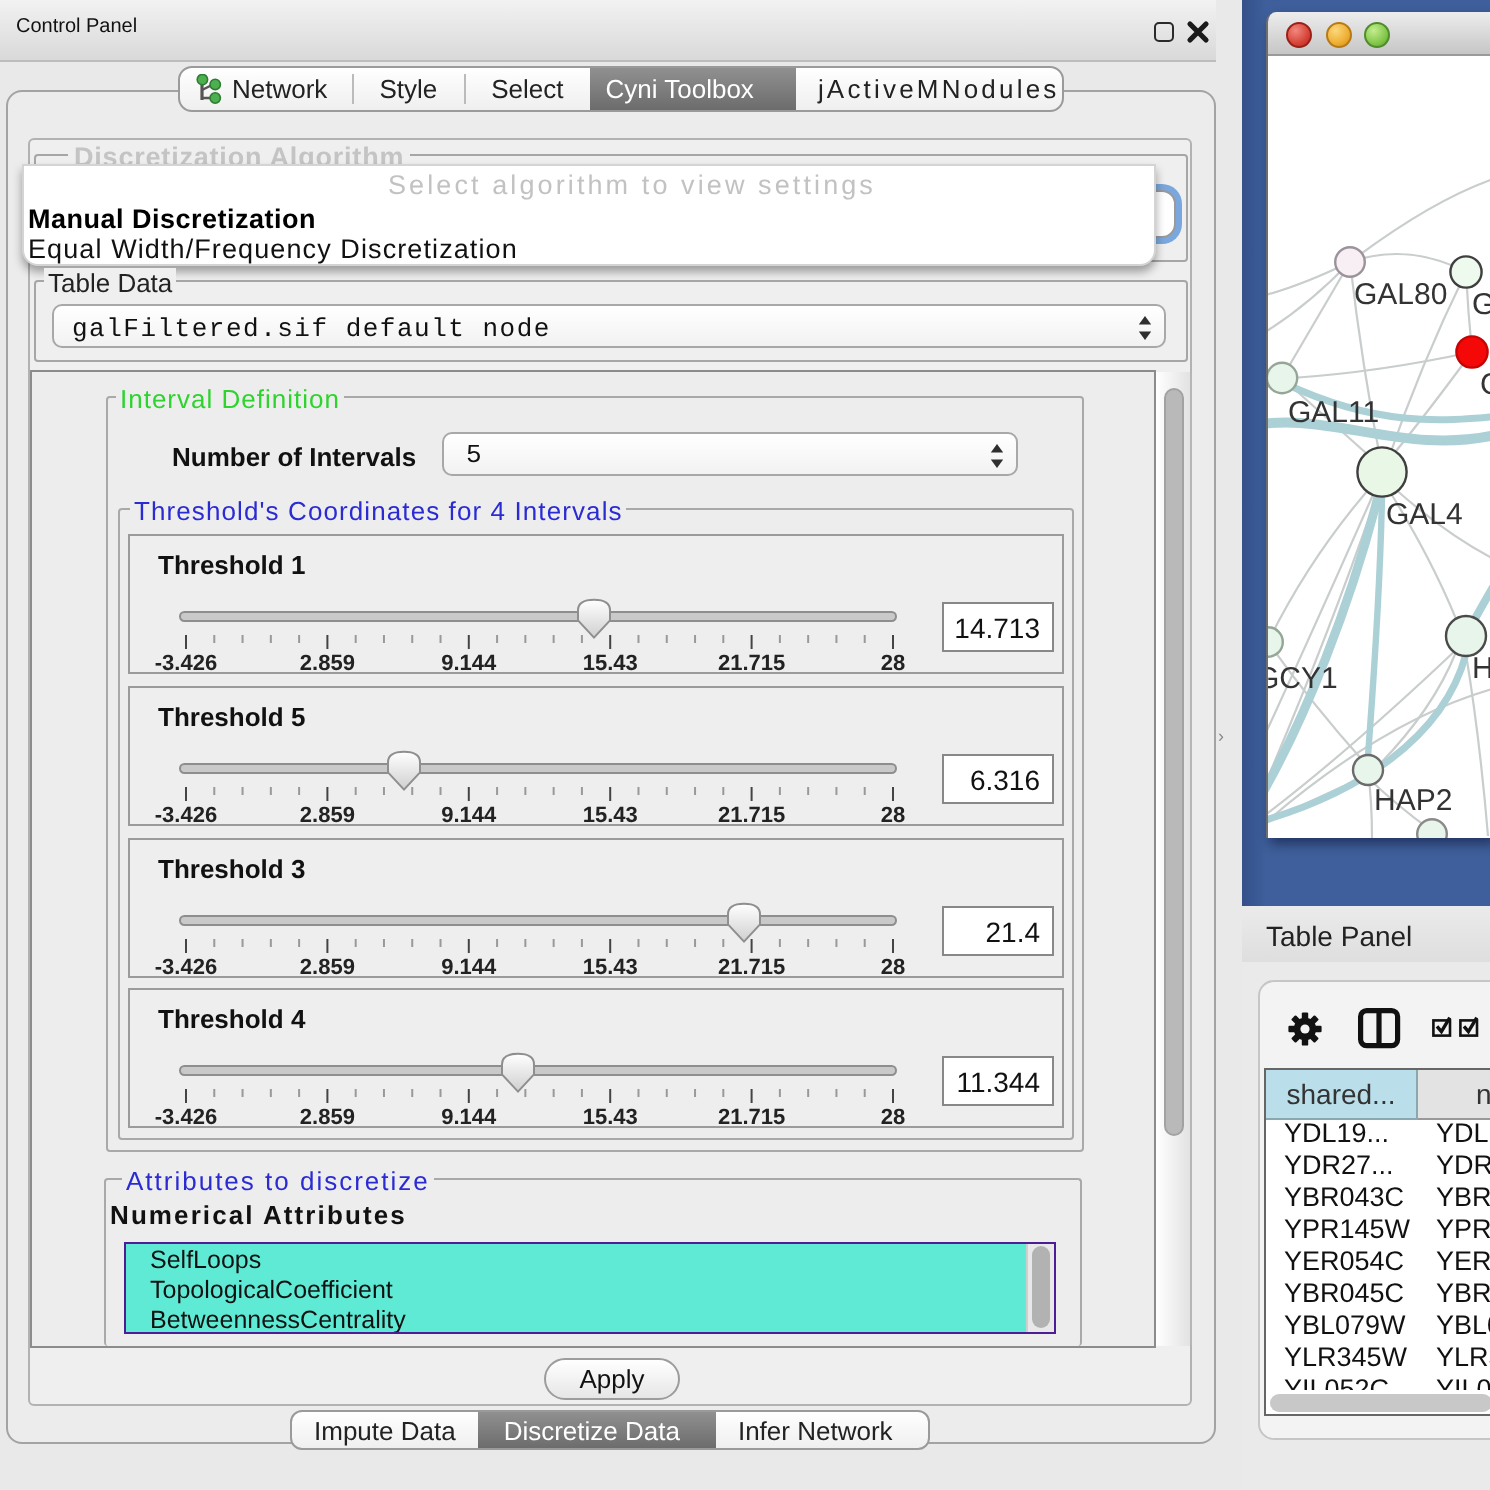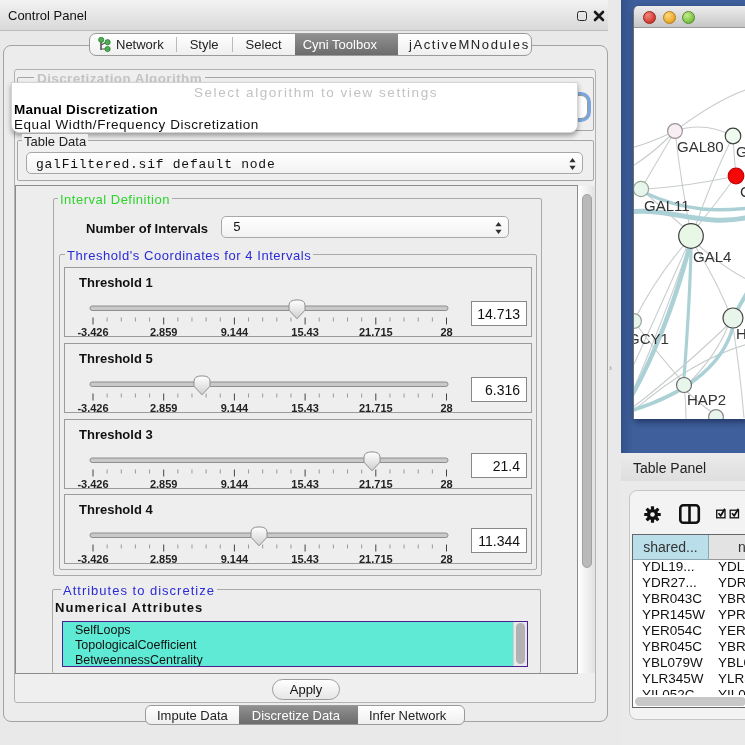--- a/index.html
+++ b/index.html
@@ -6,21 +6,21 @@
   body{width:745px;height:745px;font-family:"Liberation Sans",sans-serif;}
   #root{position:relative;width:745px;height:745px;background:#e9e9e9;overflow:hidden;}
   .abs{position:absolute;}
   .b{font-weight:bold;}
 </style>
 </head>
 <body>
 <div id="root">
 
   <div class="abs" style="left:0;top:0;width:608px;height:30px;background:linear-gradient(#f2f2f2,#d9d9d9);border-bottom:1px solid #bdbdbd;"></div>
-  <div class="abs" style="left:8px;top:8px;font-size:13px;color:#111;">Control Panel</div>
+  <div class="abs" style="left:8px;top:8px;font-size:10px;color:#111;">Control Panel</div>
   <div class="abs" style="left:577px;top:11px;width:8px;height:8px;border:1.5px solid #2a2a2a;border-radius:2.5px;"></div>
   <svg class="abs" style="left:593px;top:10px;" width="12" height="12" viewBox="0 0 12 12">
       <path d="M2,2 L10,10 M10,2 L2,10" stroke="#1a1a1a" stroke-width="2.6" stroke-linecap="round"></path>
     </svg>
 
   <div class="abs" style="left:3px;top:45px;width:603px;height:675px;background:#ececec;border:1px solid #a3a3a3;border-radius:8px;"></div>
 
   <div class="abs" style="left:89px;top:33px;width:443px;height:23px;background:linear-gradient(#ffffff,#efefef);border:1px solid #9a9a9a;border-radius:7px;box-sizing:border-box;overflow:hidden;display:flex;align-items:center;white-space:nowrap;font-size:13px;color:#222;">
     <div style="display:flex;align-items:center;padding:0 12px 0 8px;height:100%;flex:none;">
       <svg width="13" height="16" viewBox="0 0 13 16" style="margin-right:5px;">

